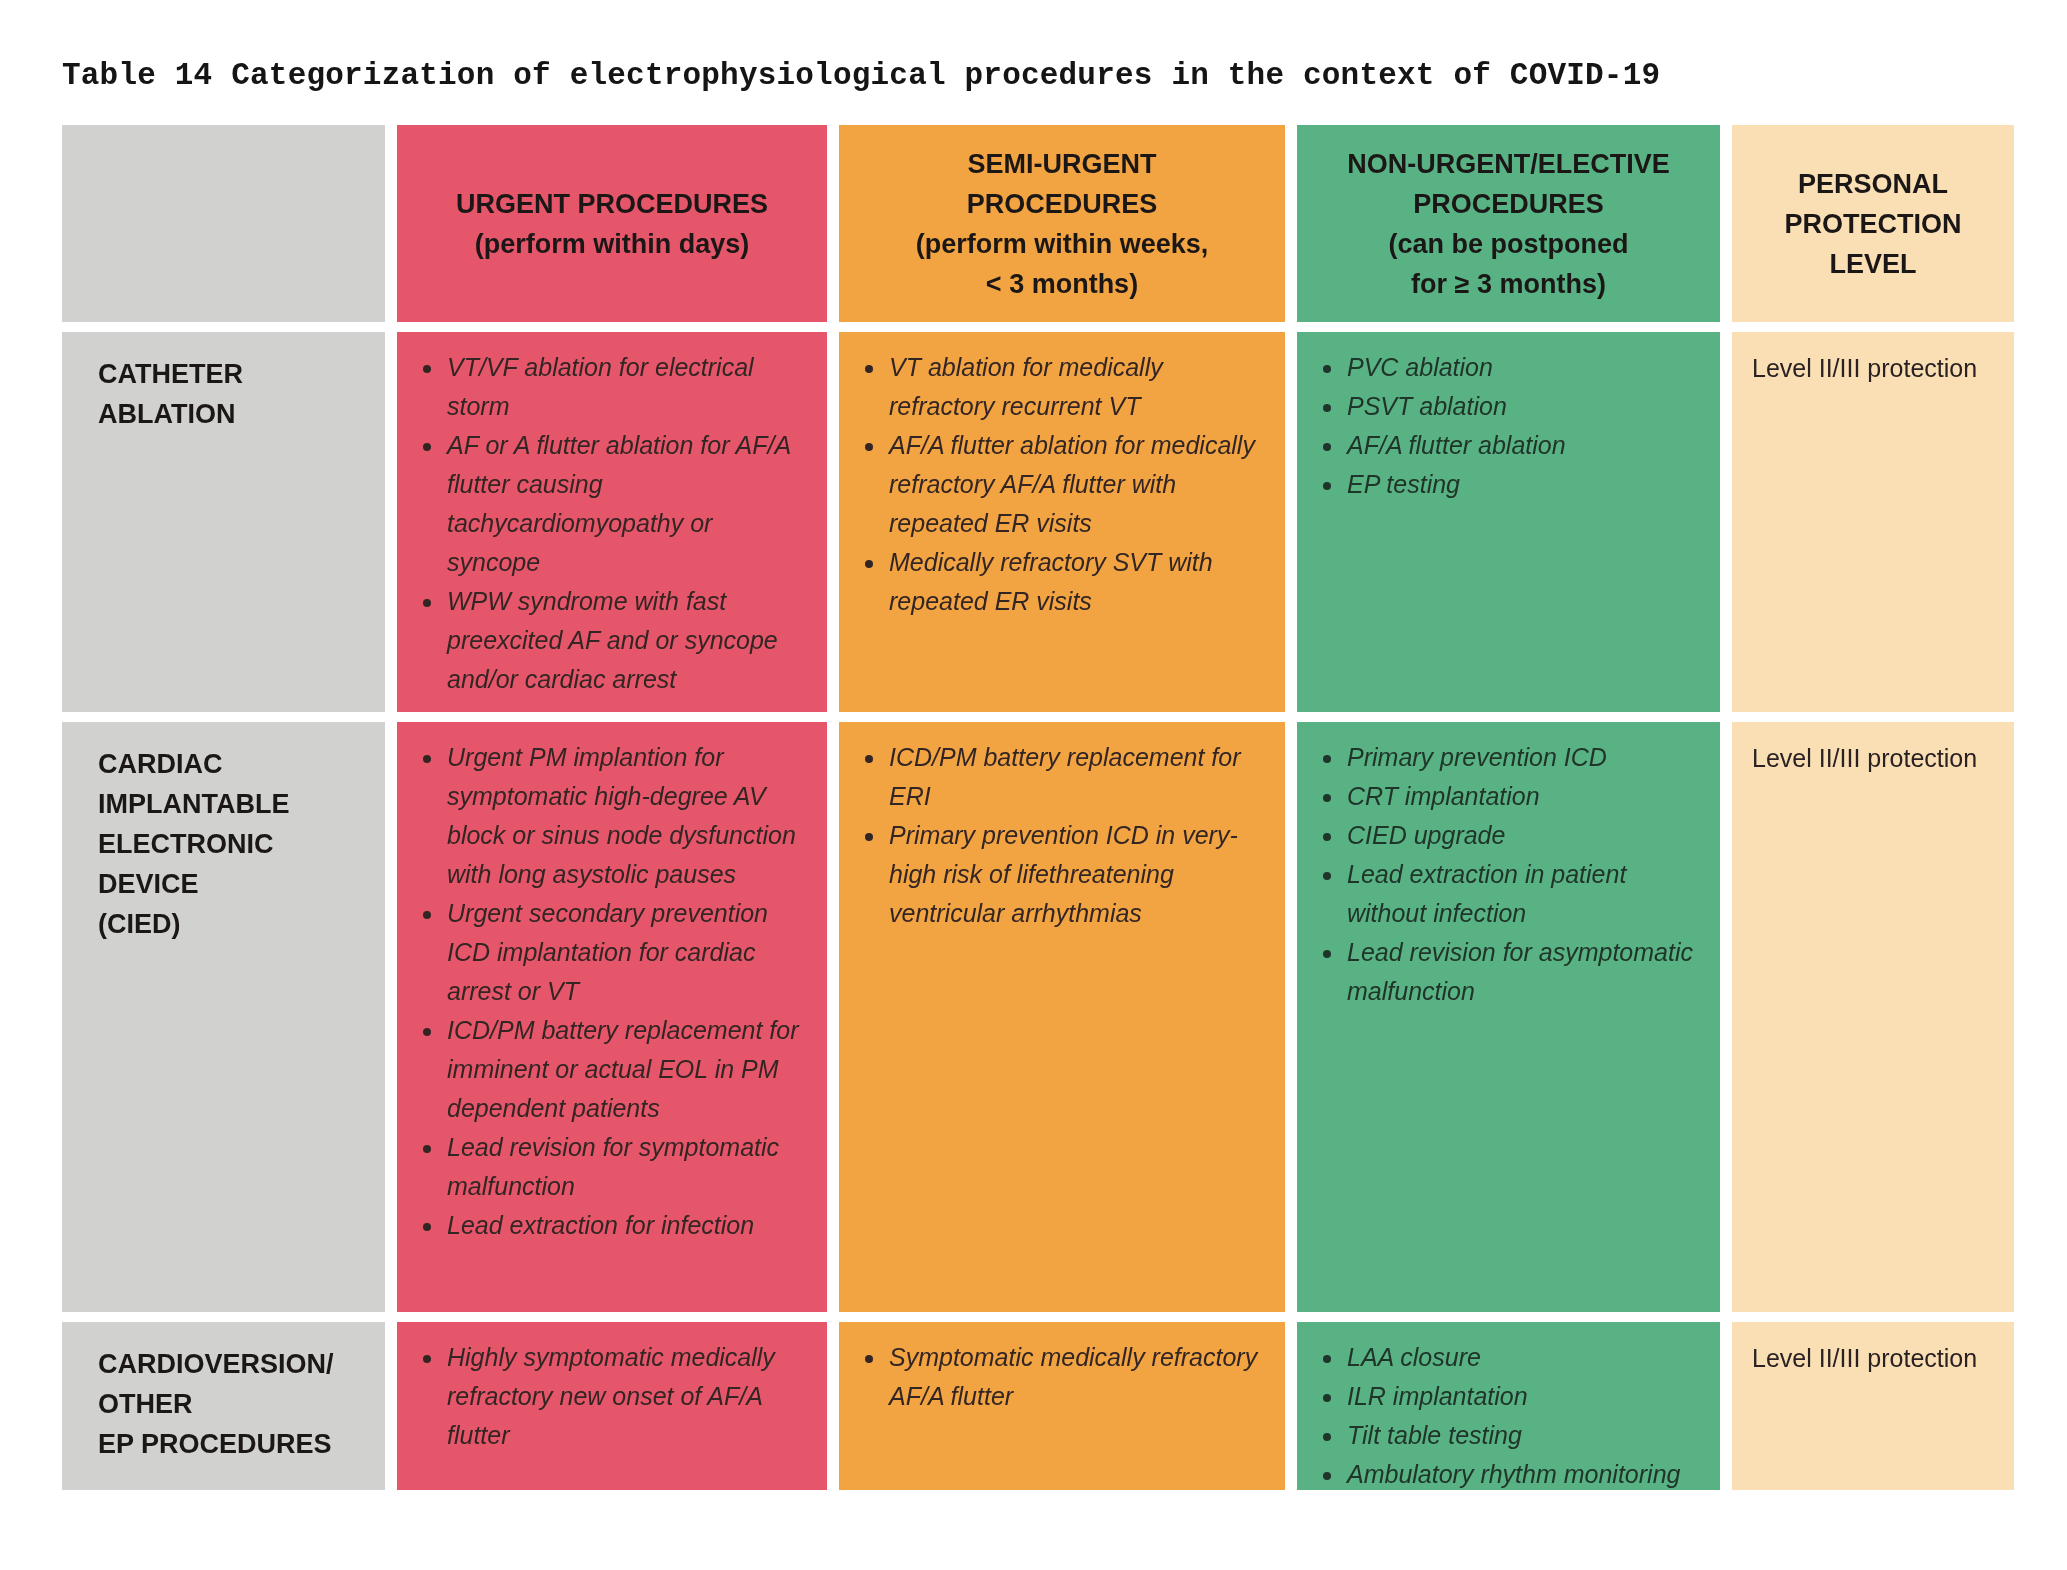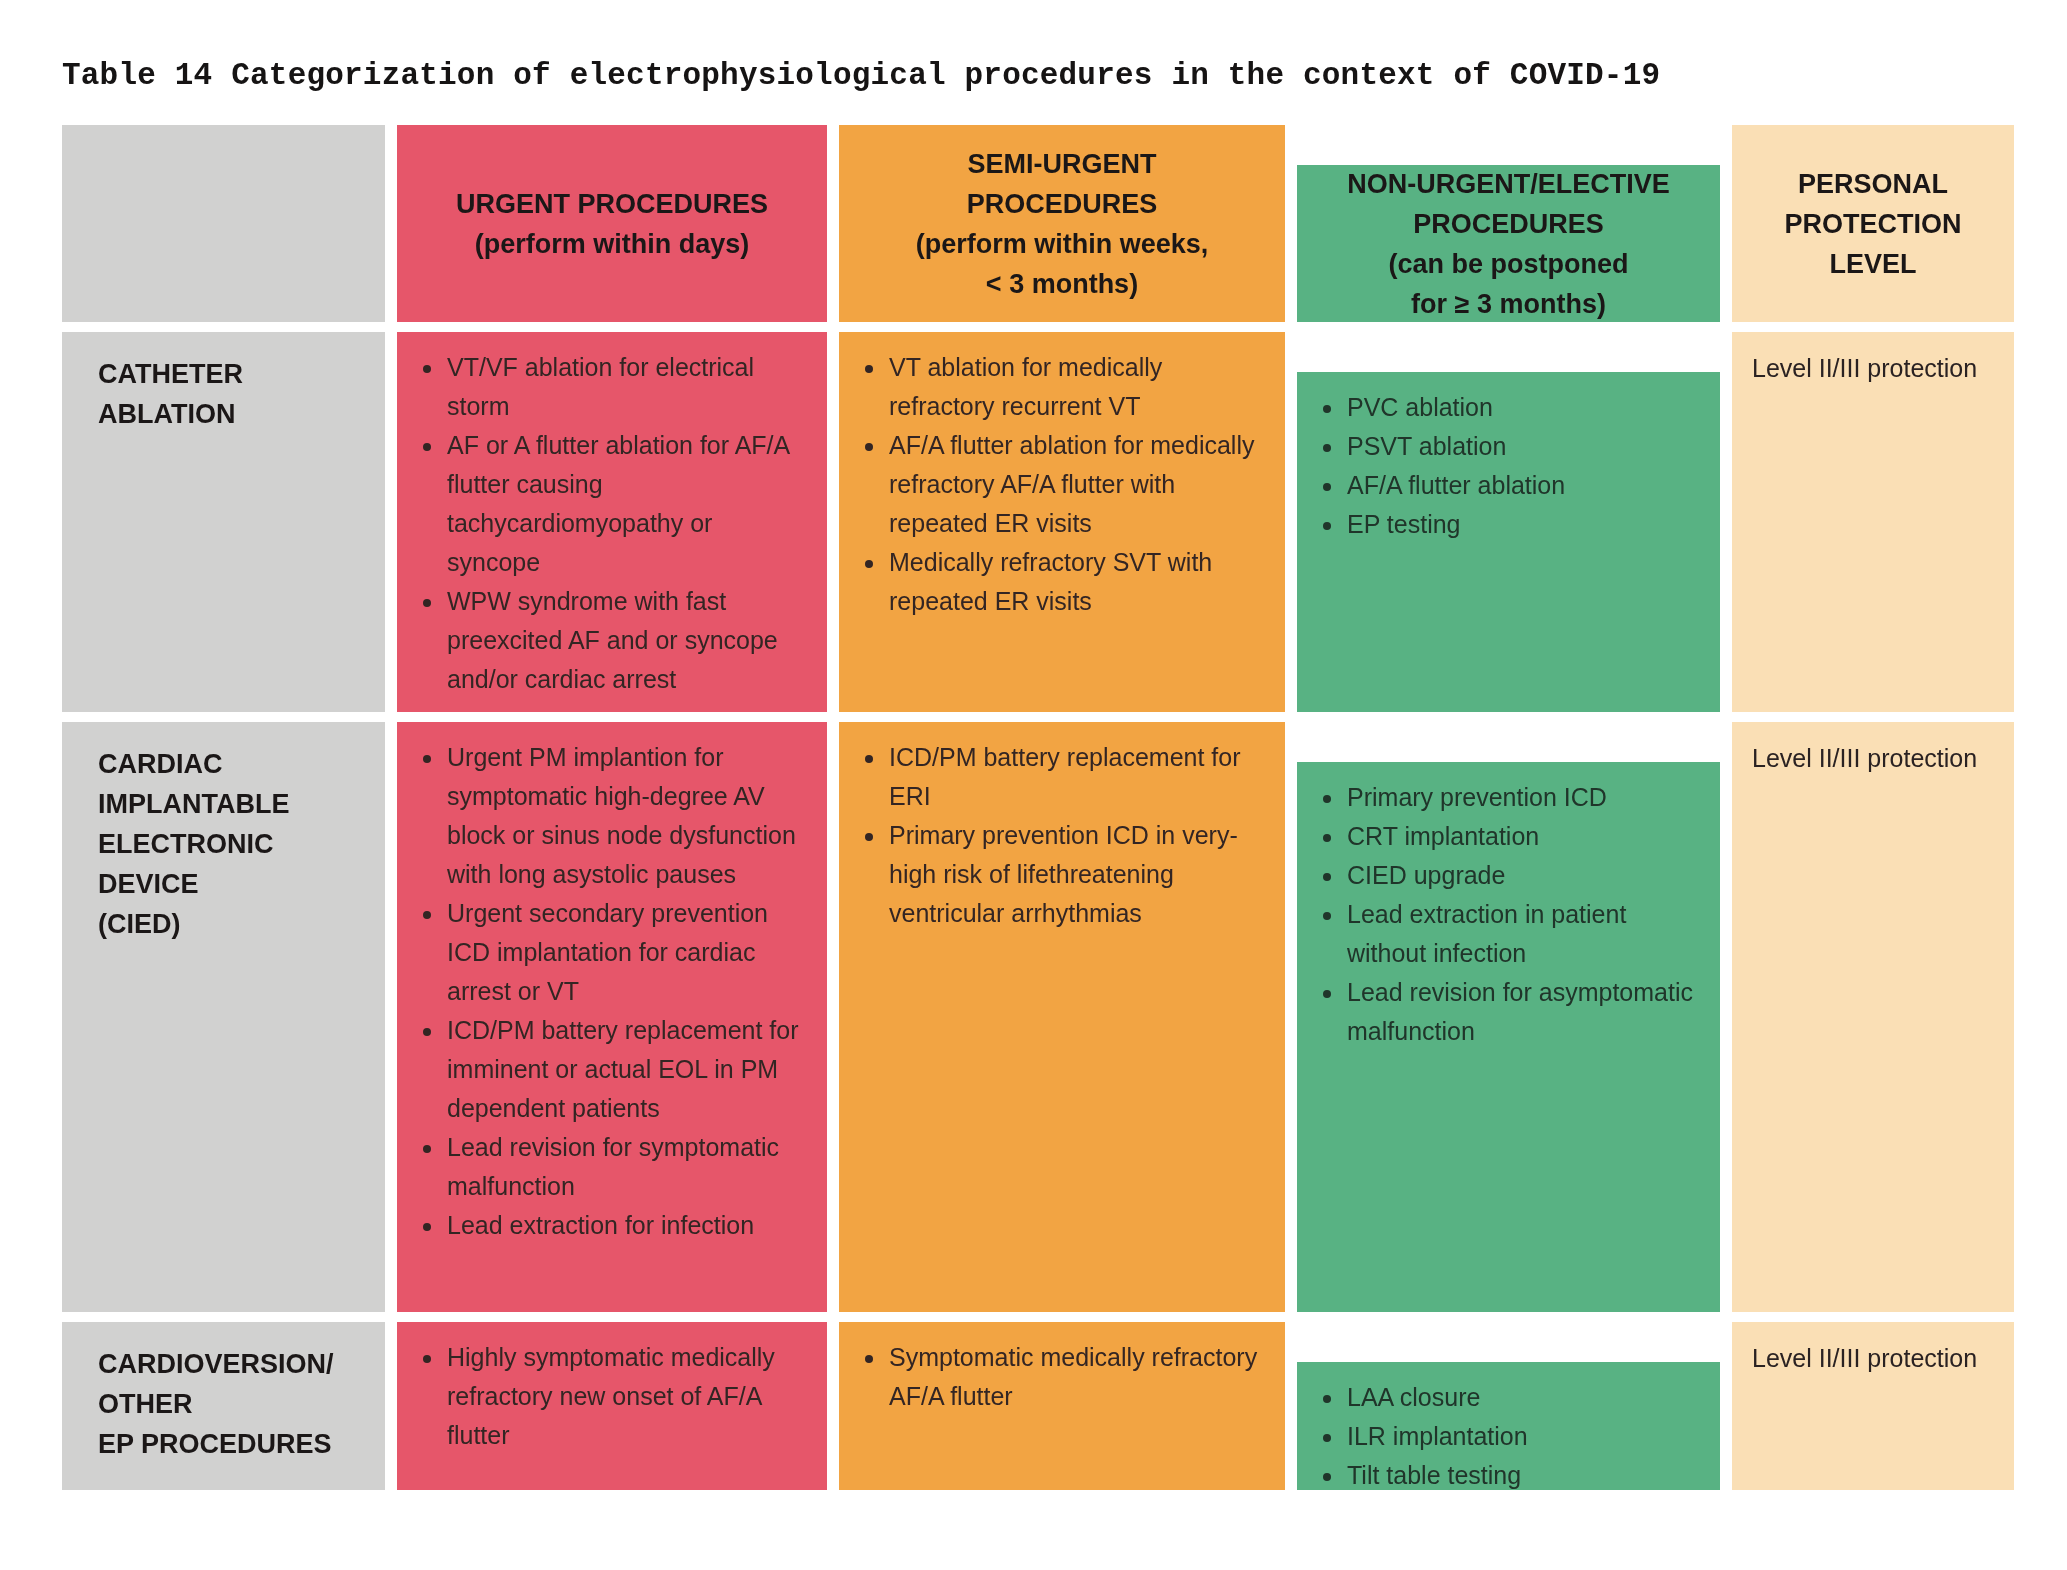--- a/index.html
+++ b/index.html
@@ -25,21 +25,21 @@
     display: grid;
     grid-template-columns: 323px 430px 446px 423px 282px;
     grid-template-rows: 197px 380px 590px 168px;
     gap: 10px 12px;
     background: #ffffff;
   }
   .cell { overflow: hidden; }
   .c-gray    { background: var(--gray); }
   .c-urgent  { background: var(--urgent); }
   .c-semi    { background: var(--semi); }
-  .c-non     { background: var(--non); margin-top: 40px; }
+  .c-non     { background: var(--non); }
   .c-prot    { background: var(--prot); }
 
   .head {
     display: flex;
     flex-direction: column;
     justify-content: center;
     align-items: center;
     text-align: center;
     font-weight: bold;
     font-size: 27px;
@@ -55,20 +55,21 @@
     color: #1b1717;
   }
   .bodycell { padding: 16px 16px 12px 14px; }
   .bodycell ul {
     list-style: disc outside;
     margin: 0;
     padding-left: 34px;
     font-size: 25px;
     line-height: 39px;
     color: #332523;
+    font-style: italic;
   }
   .bodycell li { padding-left: 2px; }
   .c-non .bodycell ul, .cell.c-non ul { color: #20352a; }
   .protcell {
     padding: 18px 14px 12px 20px;
     font-size: 25px;
     line-height: 36px;
     color: #2a2222;
   }
 </style>

